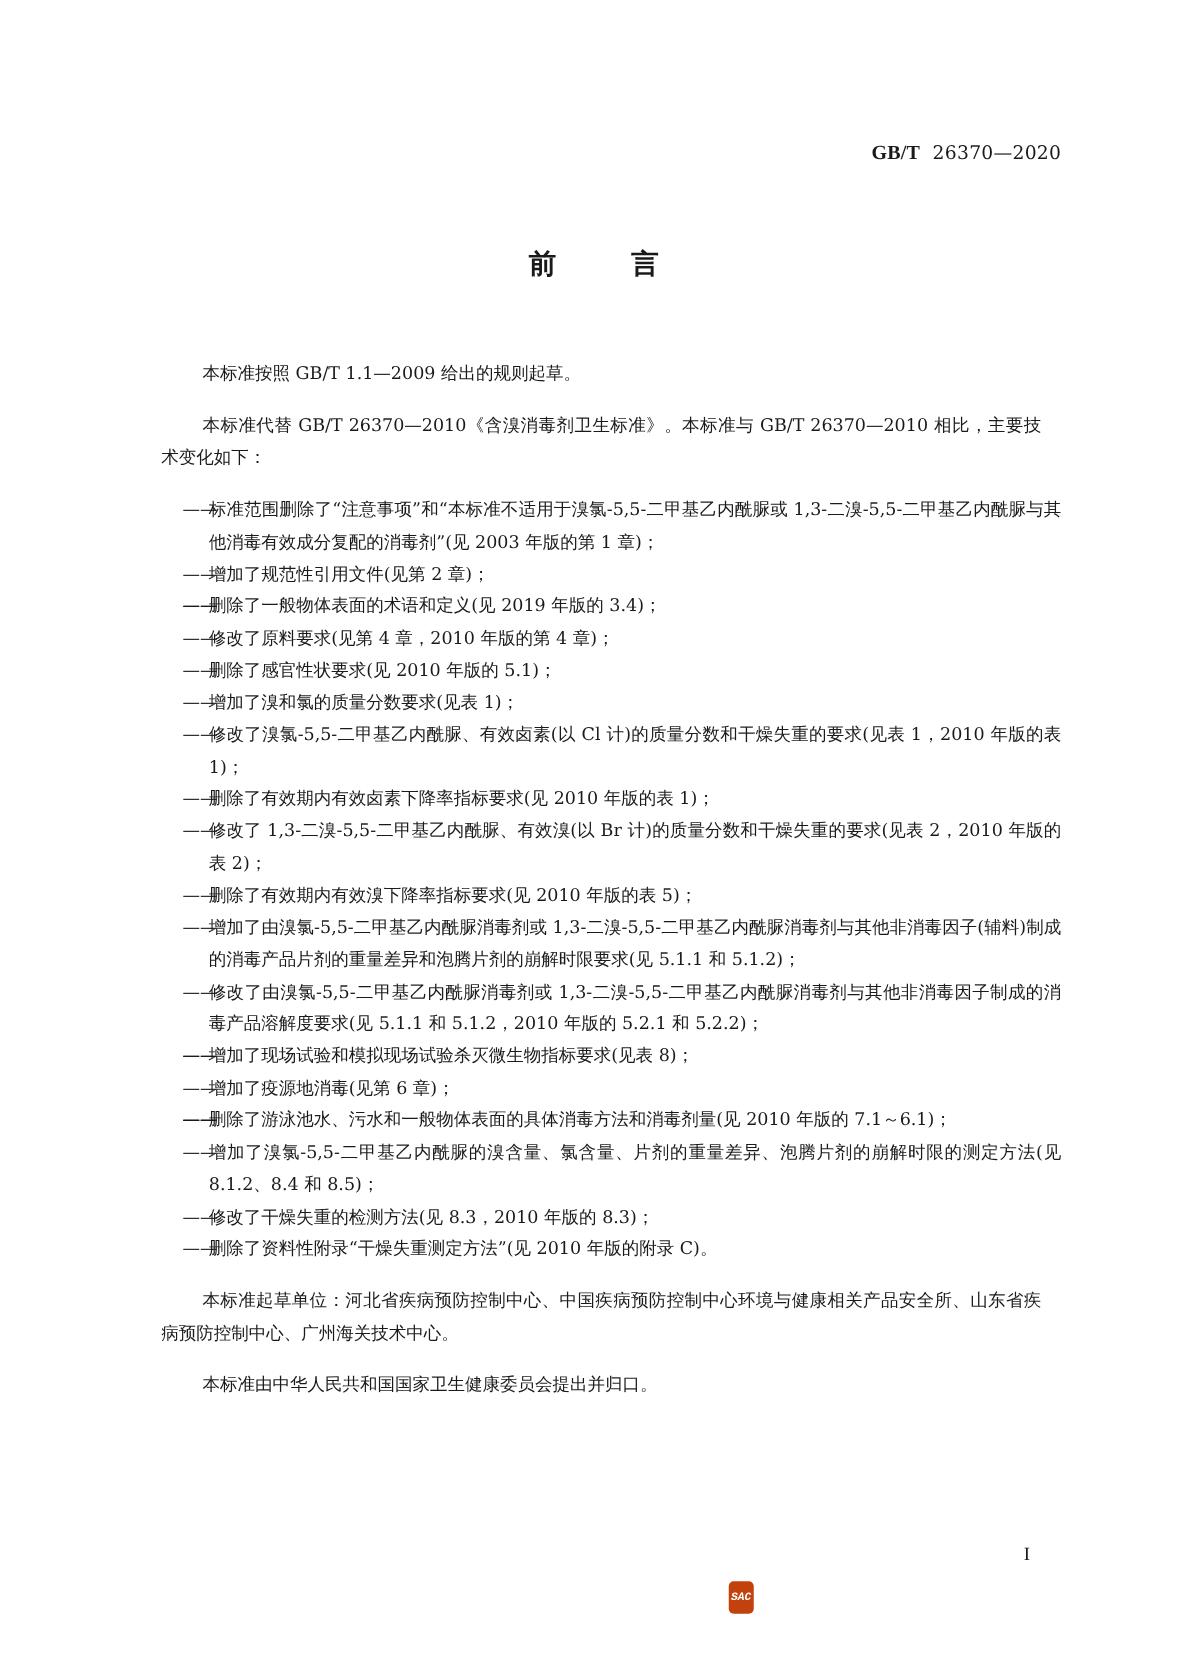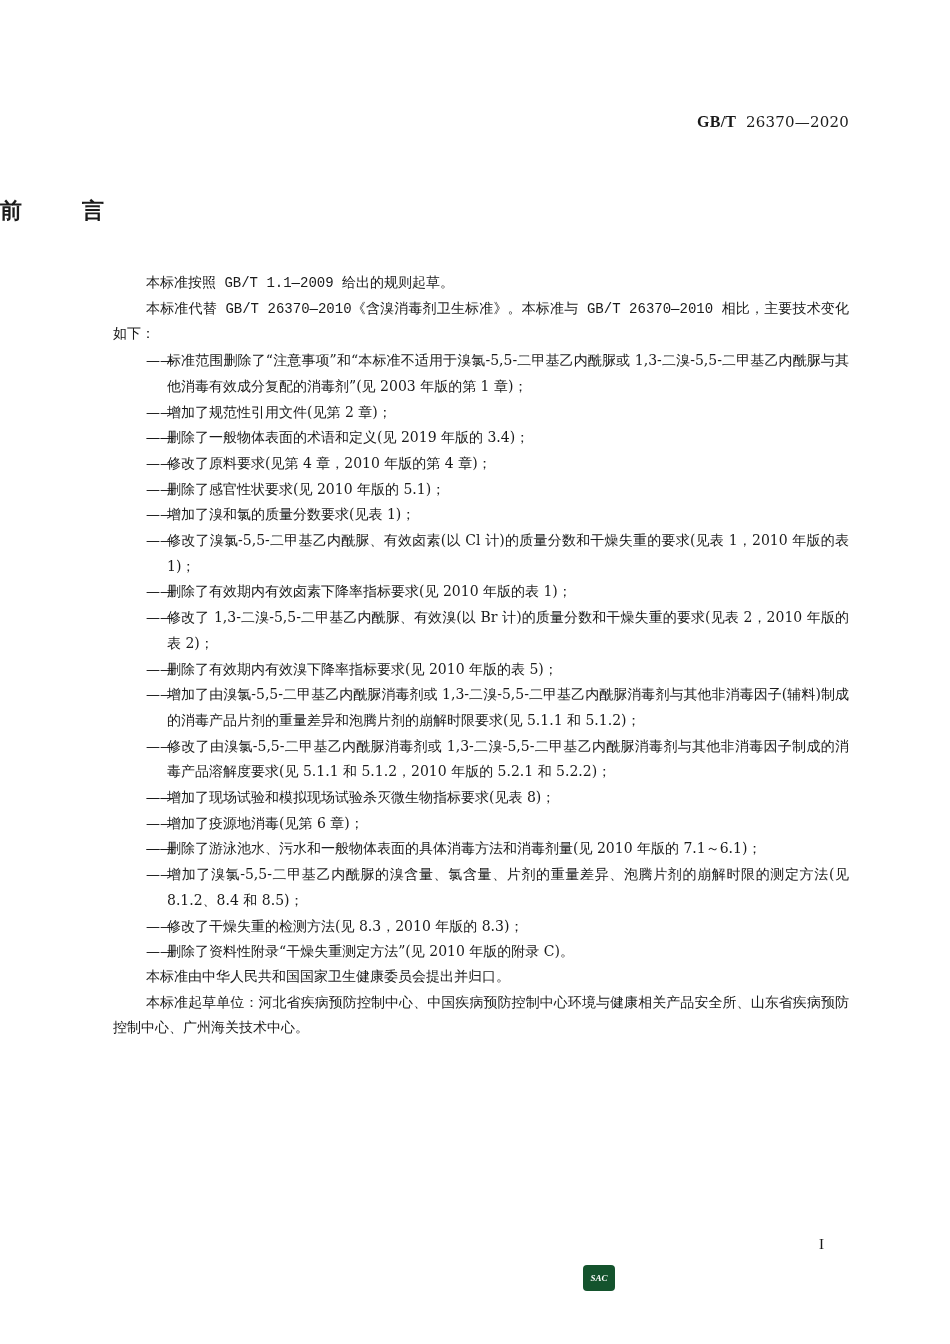--- a/index.html
+++ b/index.html
@@ -1,30 +1,30 @@
 <!DOCTYPE html>
 <html><head>
 <meta charset="utf-8">
 <style>
   html, body { margin: 0; padding: 0; background: #ffffff; }
   body { width: 950px; height: 1344px; position: relative; overflow: hidden;
          font-family: "DejaVu Serif", "Liberation Serif", serif; color: #1a1a1a; }
   .std-no { position: absolute; right: 101px; top: 113px; font-size: 15px; letter-spacing: 0.2px; text-align: right; }
   .std-no b { font-family: "Liberation Serif", "DejaVu Serif", serif; font-weight: bold; font-size: 16px; }
-  .title { position: absolute; left: 0; width: 950px; top: 196px; 
+  .title { position: absolute; left: 0; width: 950px; top: 196px; text-align: center;
            font-family: "DejaVu Sans", "Liberation Sans", sans-serif; font-size: 22px; font-weight: bold; }
   .title span { display: inline-block; }
   .title .gap { width: 60px; }
   .body { position: absolute; left: 113px; top: 271px; width: 736px; font-size: 14px; line-height: 25.7px; }
-  .p { text-indent: 33px; text-align: justify; margin: 0; font-family: Liberation Mono, monospace; }
+  .p { text-indent: 33px; text-align: justify; margin: 16px; }
   .li { position: relative; padding-left: 54px; margin: 0; text-align: justify; }
   .li .dash { position: absolute; left: 33px; top: 0; }
   .pagenum { position: absolute; left: 819px; top: 1236px; font-size: 15px; font-family: "Liberation Serif", serif; }
-  .logo { position: absolute; left: 583px; top: 1265px; width: 32px; height: 26px; border-radius: 4px;
-          background: #14532d; color: #ffffff; font-family: Liberation Serif, serif; font-size: 9px;
+  .logo { position: absolute; left: 583px; top: 1265px; width: 20px; height: 26px; border-radius: 4px;
+          background: #c2410c; color: #ffffff; font-family: Liberation Mono, monospace; font-size: 9px;
           font-weight: bold; font-style: italic; text-align: center; line-height: 26px; }
 </style>
 </head>
 <body>
 
 <div class="std-no">
   <b>GB/T</b>&nbsp;
   <span>26370—2020</span>
 </div>
 
@@ -54,18 +54,18 @@
       <p class="li"><span class="dash">——</span><span>增加了现场试验和模拟现场试验杀灭微生物指标要求(见表 8)；</span></p>
       <p class="li"><span class="dash">——</span><span>增加了疫源地消毒(见第 6 章)；</span></p>
       <p class="li"><span class="dash">——</span></p>
       <p class="li"><span class="dash">——</span></p>
       <p class="li"><span class="dash">——</span><span>删除了游泳池水、污水和一般物体表面的具体消毒方法和消毒剂量(见 2010 年版的 7.1～6.1)；</span></p>
       <p class="li"><span class="dash">——</span><span>增加了溴氯-5,5-二甲基乙内酰脲的溴含量、氯含量、片剂的重量差异、泡腾片剂的崩解时限的测定方法(见 8.1.2、8.4 和 8.5)；</span></p>
       <p class="li"><span class="dash">——</span><span>修改了干燥失重的检测方法(见 8.3，2010 年版的 8.3)；</span></p>
       <p class="li"><span class="dash">——</span><span>删除了资料性附录“干燥失重测定方法”(见 2010 年版的附录 C)。</span></p>
     </div>
 
+  <p class="p">本标准起草单位：河北省疾病预防控制中心、中国疾病预防控制中心环境与健康相关产品安全所、山东省疾病预防控制中心、广州海关技术中心。</p>
   <p class="p">本标准由中华人民共和国国家卫生健康委员会提出并归口。</p>
-  <p class="p">本标准起草单位：河北省疾病预防控制中心、中国疾病预防控制中心环境与健康相关产品安全所、山东省疾病预防控制中心、广州海关技术中心。</p>
 </div>
 
 <div class="pagenum">I</div>
 <div class="logo">SAC</div>
 
 </body></html>

